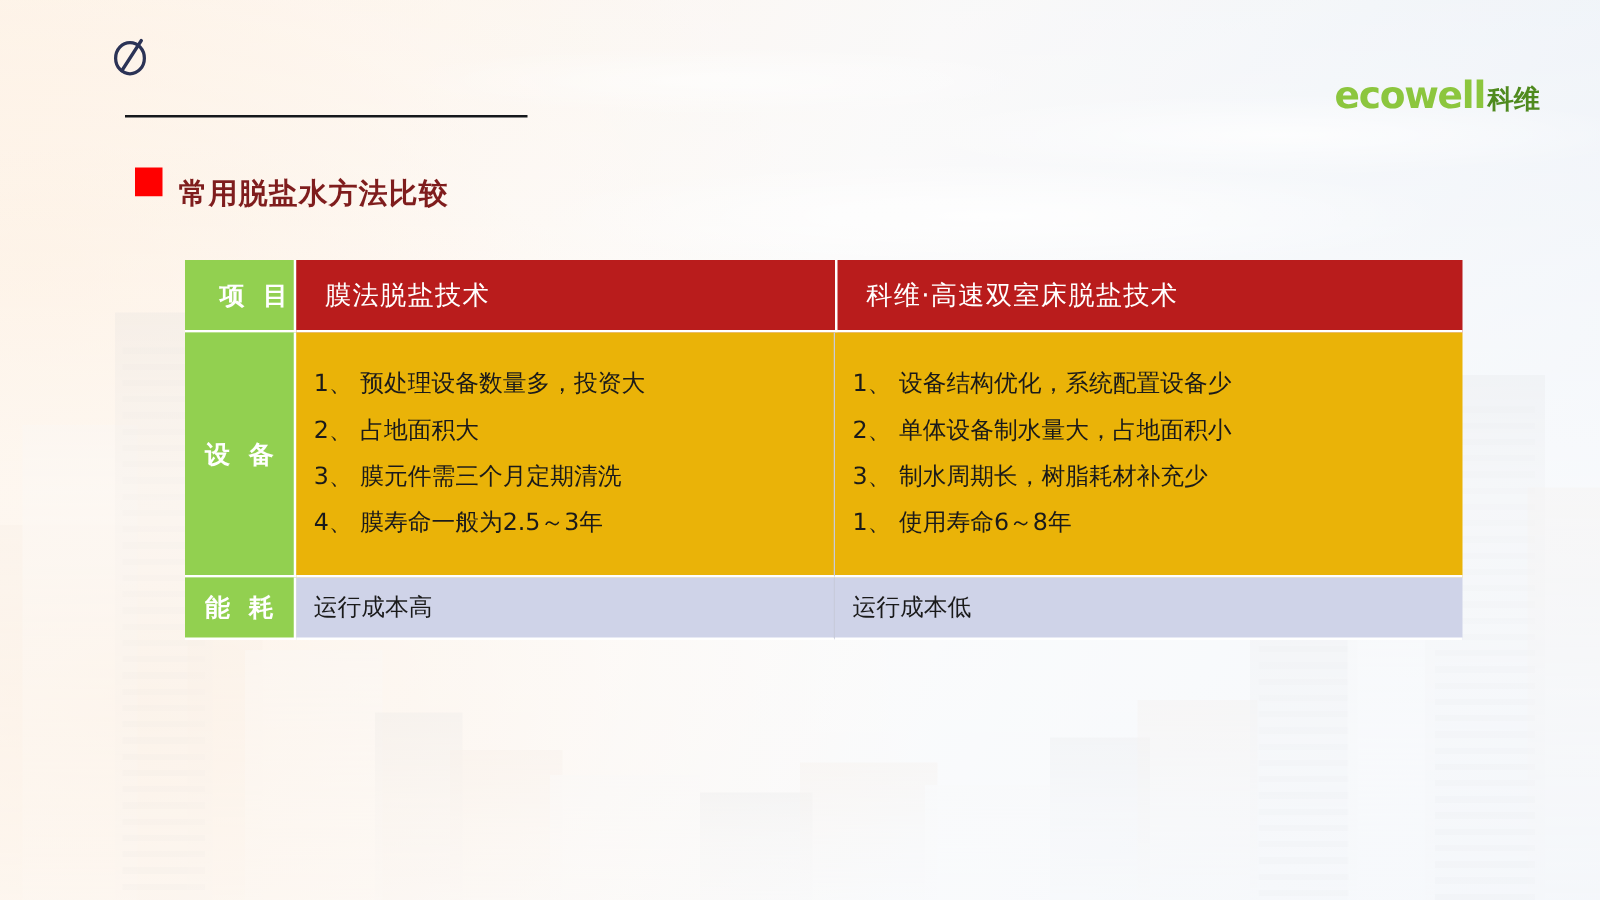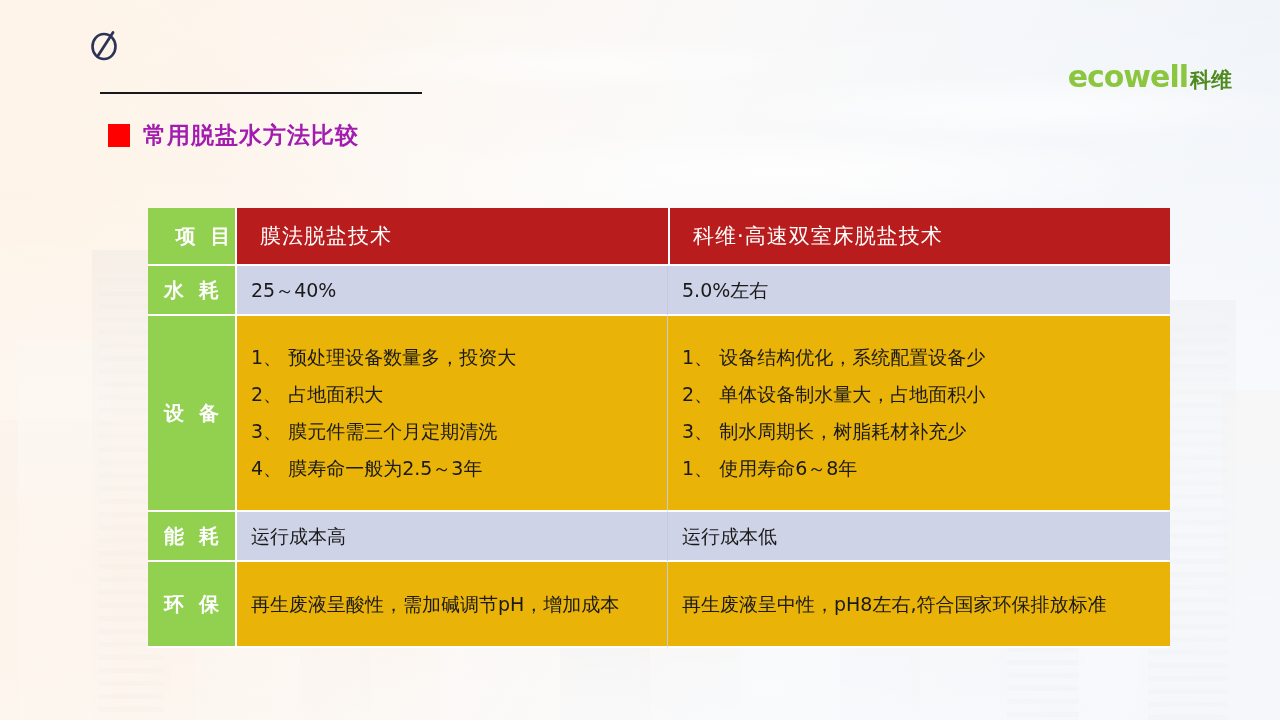--- a/index.html
+++ b/index.html
@@ -70,22 +70,22 @@
     white-space: nowrap;
   }
   .title-rule {
     position: absolute; left: 12px; top: 64px;
     width: 322px; height: 2px; background: #15181c;
   }
 
   .subhead { position: absolute; left: 108px; top: 124px; display: flex; align-items: center; gap: 13px; }
   .subhead-bullet { width: 22px; height: 23px; background: #FF0000; flex: 0 0 auto; }
   .subhead-text {
-    font-size: 23px; font-weight: bold; color: #a21caf;
-    letter-spacing: 1px; line-height: 1; white-space: nowrap;
+    font-size: 23px; font-weight: bold; color: #7f1d1d;
+    letter-spacing: 1px; line-height: 1; white-space: nowrap; margin-top: 20px;
   }
 
   
   .logo { position: absolute; right: 48px; top: 62px; display: flex; align-items: baseline; }
   .logo-eco {
     font-size: 30px; font-weight: bold; color: #8CC63E;
     letter-spacing: -1px; line-height: 1;
     font-family: "DejaVu Sans", "Liberation Sans", sans-serif;
   }
   .logo-cn {
@@ -203,25 +203,20 @@
         <col class="c-a">
         <col class="c-b">
     </colgroup>
     <tbody>
       <tr class="row-head">
         <td class="cell-label">项 目</td>
         <td class="cell-head">膜法脱盐技术</td>
         <td class="cell-head b">科维·高速双室床脱盐技术</td>
       </tr>
 
-      <tr class="row-water">
-        <td class="cell-label">水 耗</td>
-        <td class="cell-data shade">25～40%</td>
-        <td class="cell-data shade last-col">5.0%左右</td>
-      </tr>
 
       <tr class="row-equip">
         <td class="cell-label">设 备</td>
         <td class="cell-data">
           <ul class="equip-list">
             <li>1、 预处理设备数量多，投资大</li>
             <li>2、 占地面积大</li>
             <li>3、 膜元件需三个月定期清洗</li>
             <li>4、 膜寿命一般为2.5～3年</li>
           </ul>
@@ -235,21 +230,16 @@
           </ul>
         </td>
       </tr>
 
       <tr class="row-energy">
         <td class="cell-label">能 耗</td>
         <td class="cell-data shade">运行成本高</td>
         <td class="cell-data shade last-col">运行成本低</td>
       </tr>
 
-      <tr class="row-env">
-        <td class="cell-label">环 保</td>
-        <td class="cell-data wrap-text">再生废液呈酸性，需加碱调节pH，增加成本</td>
-        <td class="cell-data wrap-text last-col">再生废液呈中性，pH8左右,符合国家环保排放标准</td>
-      </tr>
     </tbody>
   </table>
 
 </div>
 
 </body></html>

